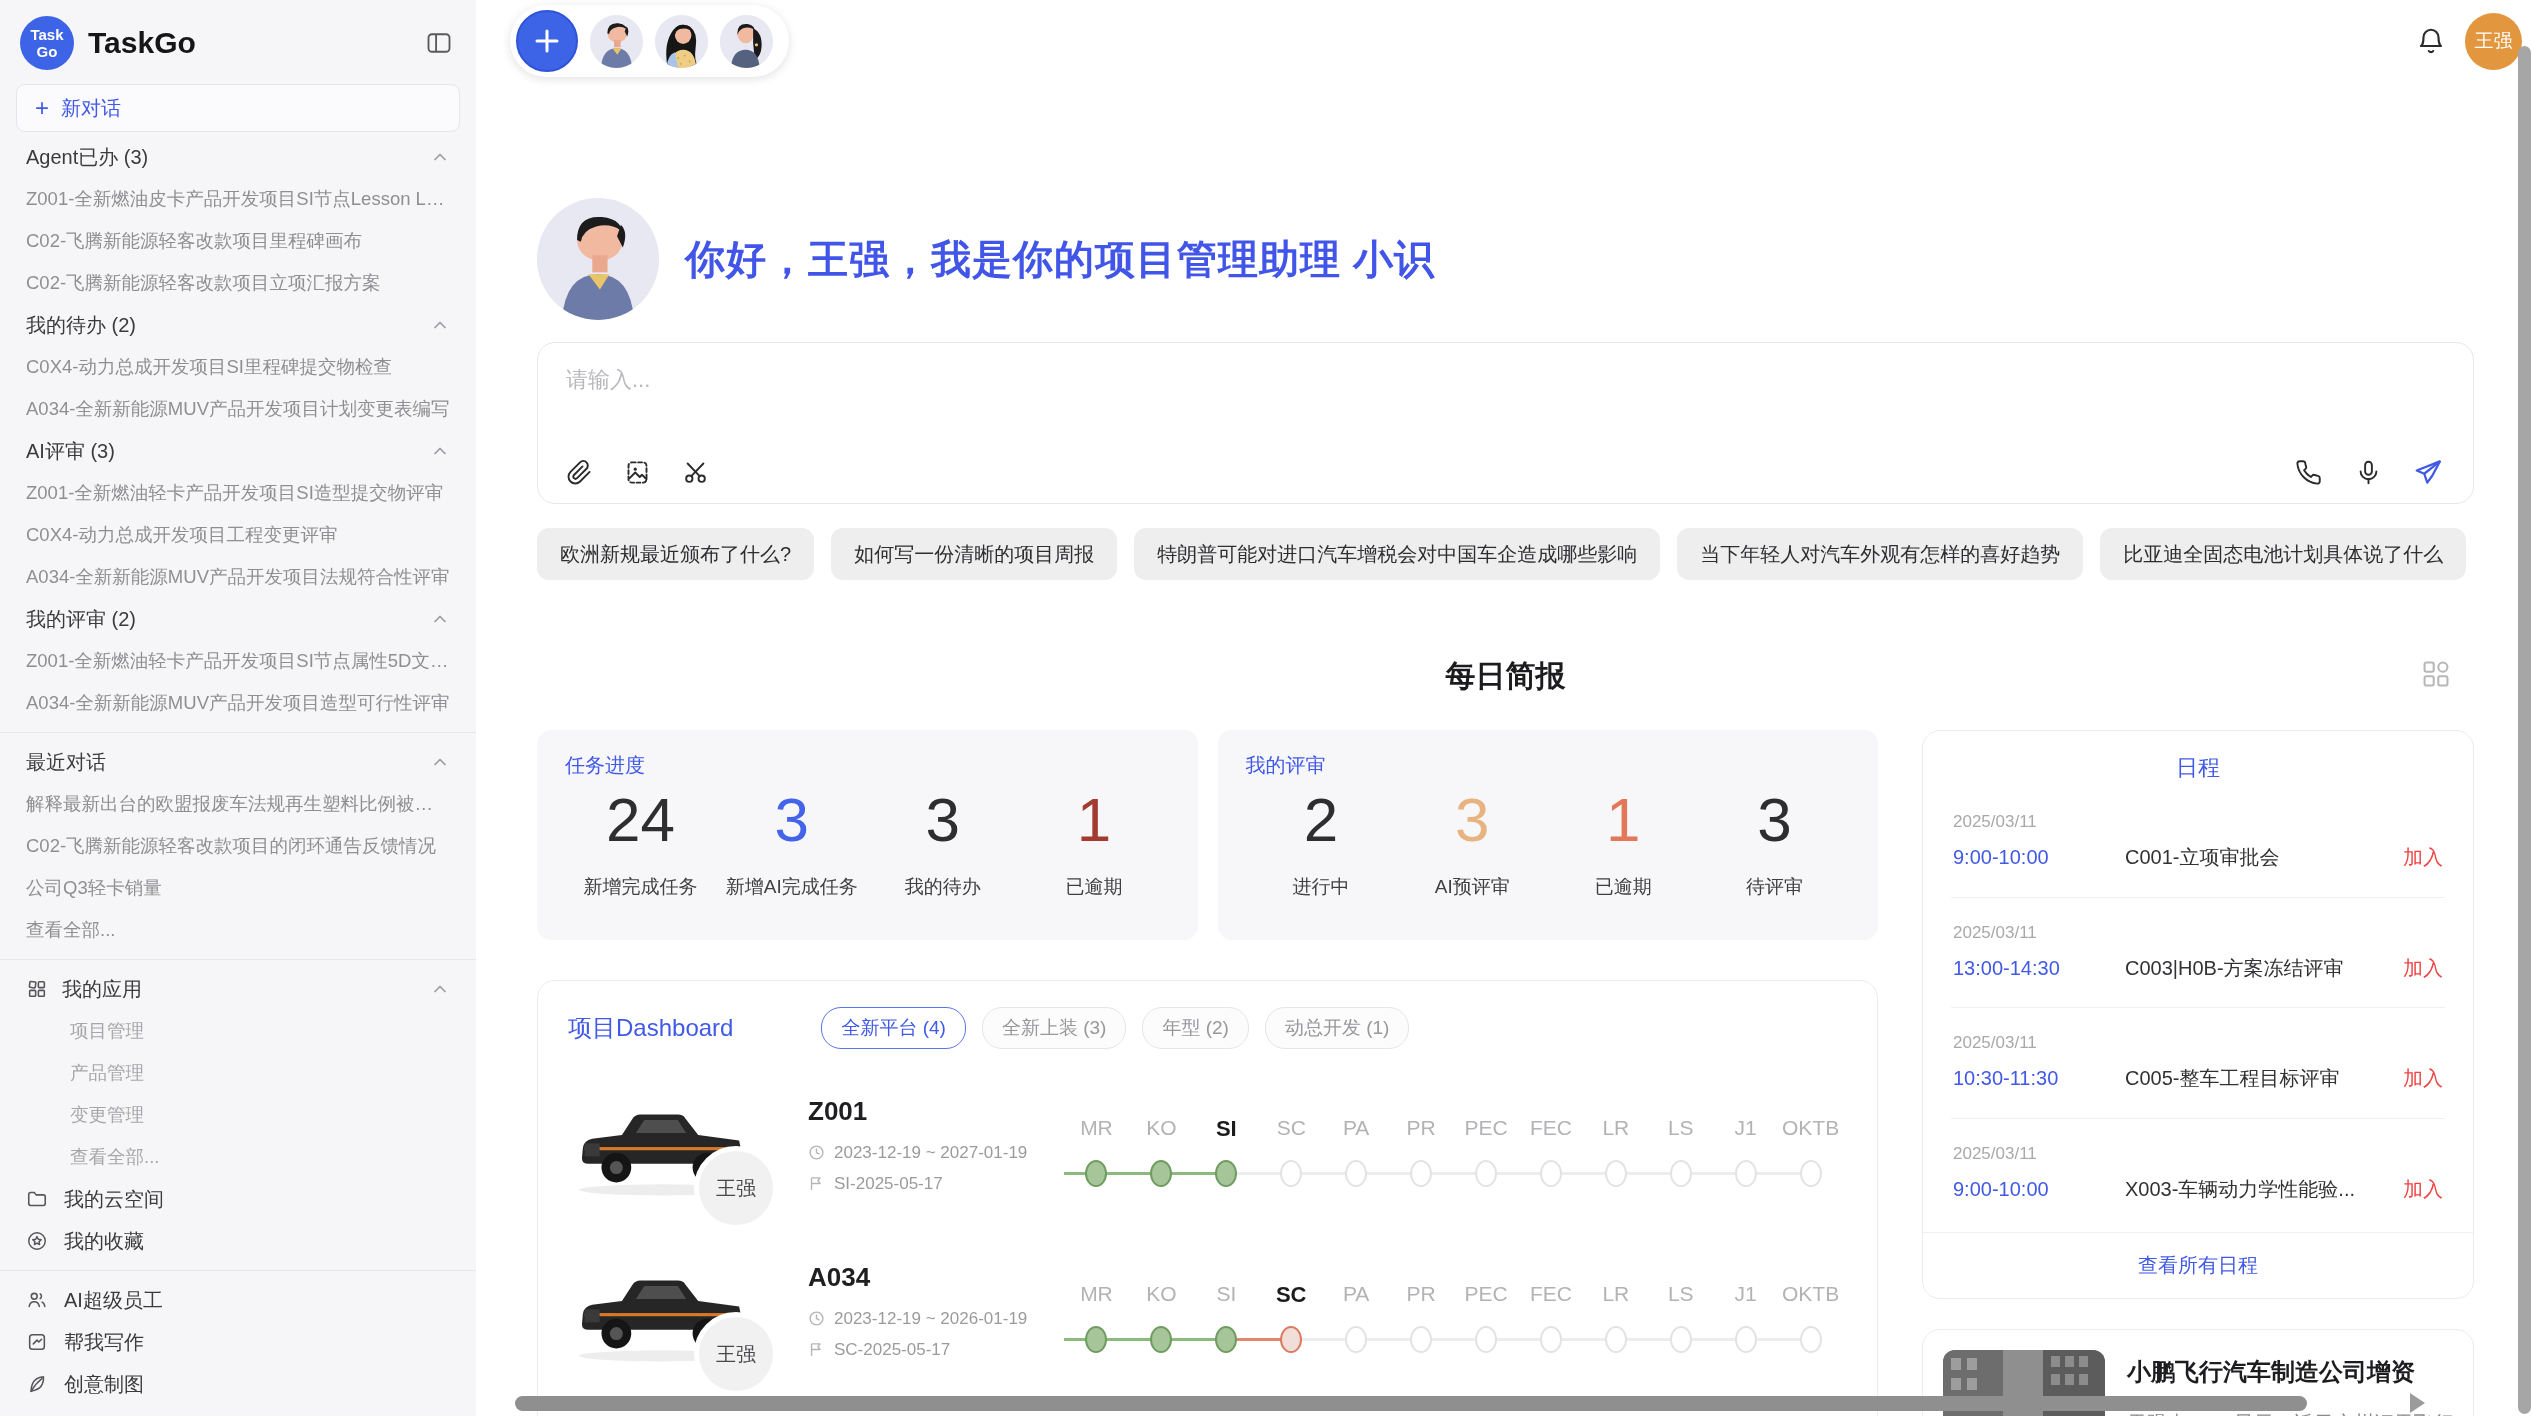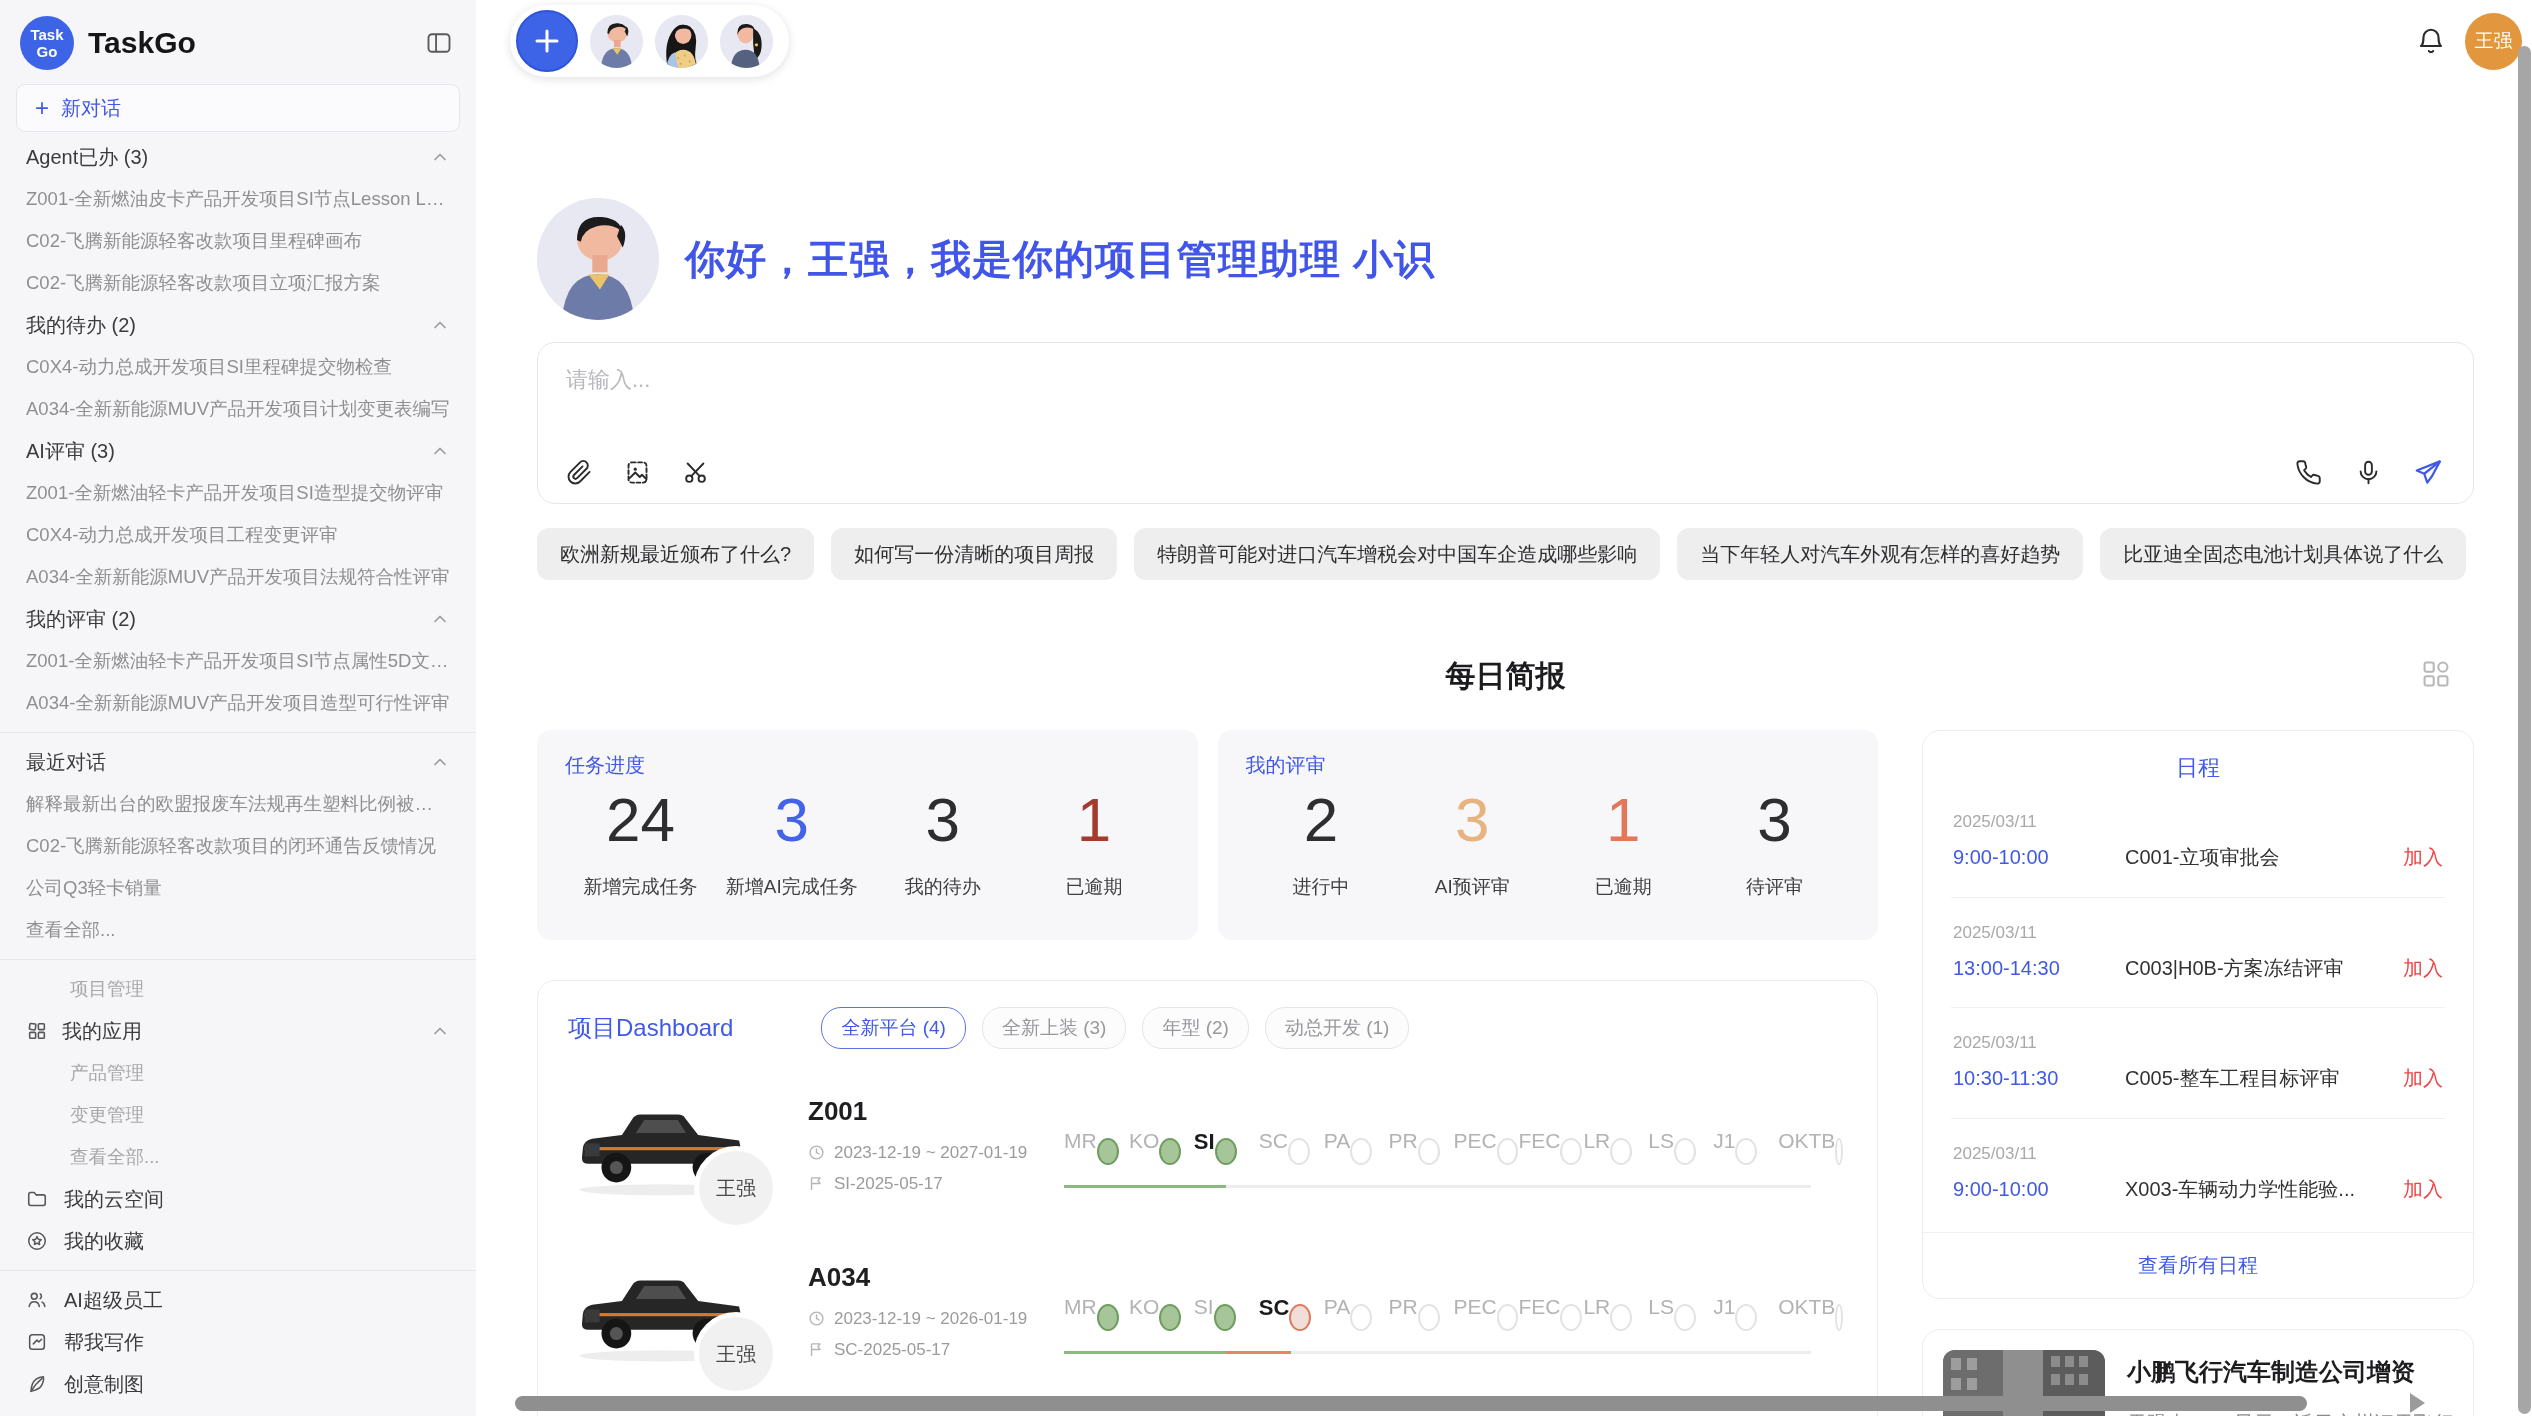--- a/index.html
+++ b/index.html
@@ -75,21 +75,21 @@
   .dash-tab.active{border-color:#5b74ea;color:#4159e7;background:#fff;}
   .dash-rows{margin-top:26px;}
   .project-row{display:flex;align-items:center;height:150px;margin-bottom:16px;}
   .thumb-wrap{position:relative;width:206px;flex-shrink:0;}
   .truck-img{width:186px;height:104px;}
   .owner-badge{position:absolute;right:-4px;bottom:-26px;width:74px;height:74px;border-radius:50%;background:#f1f1f2;border:5px solid #fff;display:flex;align-items:center;justify-content:center;font-size:20px;color:#4a4a4d;}
   .proj-info{width:244px;margin-left:34px;flex-shrink:0;}
   .proj-name{font-size:26px;font-weight:700;color:#1f1f22;margin-bottom:16px;}
   .proj-meta{display:flex;align-items:center;gap:9px;margin-bottom:11px;font-size:17px;color:#9b9b9e;}
   .timeline{flex:1;display:flex;margin-left:12px;margin-right:4px;padding-top:2px;}
-  .mile{flex:1;min-width:0;display:flex;flex-direction:row;align-items:center;position:relative;}
+  .mile{flex:1;min-width:0;display:flex;flex-direction:column;align-items:center;position:relative;}
   .mile-label{height:28px;font-size:21px;color:#b3b3b6;margin-bottom:16px;}
   .mile-label.cur{color:#1b1b1d;font-weight:700;font-size:22px;}
   .conn{position:absolute;top:56px;height:3px;left:-50%;width:100%;}
   .dot{position:relative;z-index:1;width:22px;height:27px;border-radius:50%;background:#fff;border:2px solid #e3e3e6;box-sizing:border-box;}
   .dot.done{background:#a6c598;border-color:#6f9c60;}
   .dot.alert{background:#f2ded8;border-color:#db7b60;}
   .partial-row{display:flex;margin-top:2px;}
   .partial-row .truck-img{width:186px;height:104px;margin-left:10px;}
 
   .schedule-card{border:1.5px solid #ececee;border-radius:18px;background:#fff;height:569px;box-sizing:border-box;display:flex;flex-direction:column;}
@@ -190,37 +190,37 @@
             </svg>
           </span>
         </div>
         <div class="sb-row sb-item">解释最新出台的欧盟报废车法规再生塑料比例被调至15%...</div>
         <div class="sb-row sb-item">C02-飞腾新能源轻客改款项目的闭环通告反馈情况</div>
         <div class="sb-row sb-item">公司Q3轻卡销量</div>
         <div class="sb-row sb-item">查看全部...</div>
       </div>
     <div id="sb-bottom">
         <div class="sb-divider"></div>
-        <div class="sb-row sb-sub">项目管理</div>
         <div class="sb-row sb-app-head">
           <span class="icn">
             <svg width="22" height="22" viewBox="0 0 24 24" fill="none" stroke="#55555a" stroke-width="1.7">
               <rect x="4" y="4" width="6.5" height="6.5" rx="1" transform="rotate(8 7 7)"></rect>
               <rect x="13.5" y="4" width="6.5" height="6.5" rx="1"></rect>
               <rect x="4" y="13.5" width="6.5" height="6.5" rx="1"></rect>
               <rect x="13.5" y="13.5" width="6.5" height="6.5" rx="1"></rect>
             </svg>
           </span>
           <span class="sb-head-label">我的应用</span>
           <span class="icn chev">
             <svg width="20" height="20" viewBox="0 0 24 24" fill="none" stroke="#9a9aa0" stroke-width="2" stroke-linecap="round" stroke-linejoin="round">
               <polyline points="6 15 12 9 18 15"></polyline>
             </svg>
           </span>
         </div>
+        <div class="sb-row sb-sub">项目管理</div>
         <div class="sb-row sb-sub">产品管理</div>
         <div class="sb-row sb-sub">变更管理</div>
         <div class="sb-row sb-sub">查看全部...</div>
         <div class="sb-row sb-tool">
           <span class="icn">
             <svg width="22" height="22" viewBox="0 0 24 24" fill="none" stroke="#55555a" stroke-width="1.7" stroke-linejoin="round">
               <path d="M3 7a2 2 0 0 1 2-2h4l2 2.5h8a2 2 0 0 1 2 2V17a2 2 0 0 1-2 2H5a2 2 0 0 1-2-2z"></path>
             </svg>
           </span>
           <span>我的云空间</span>

